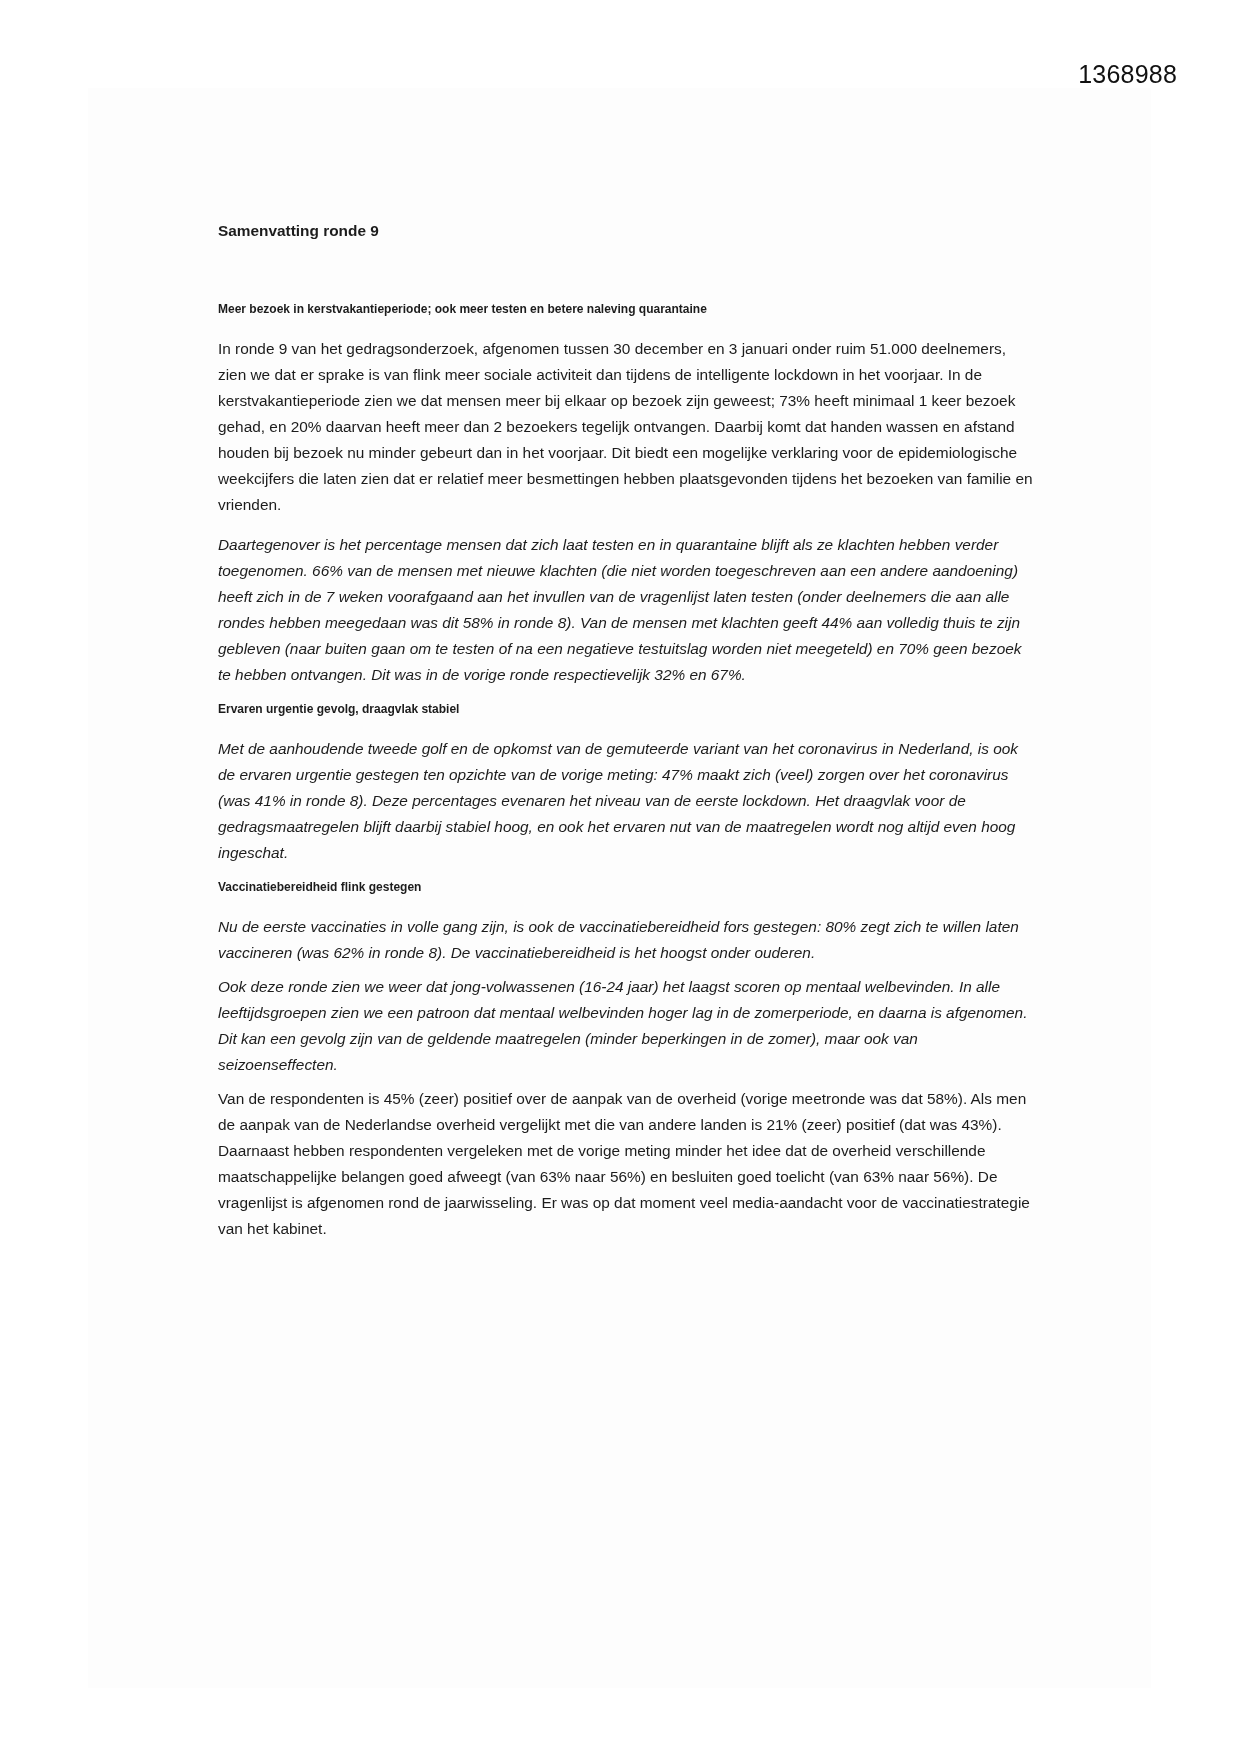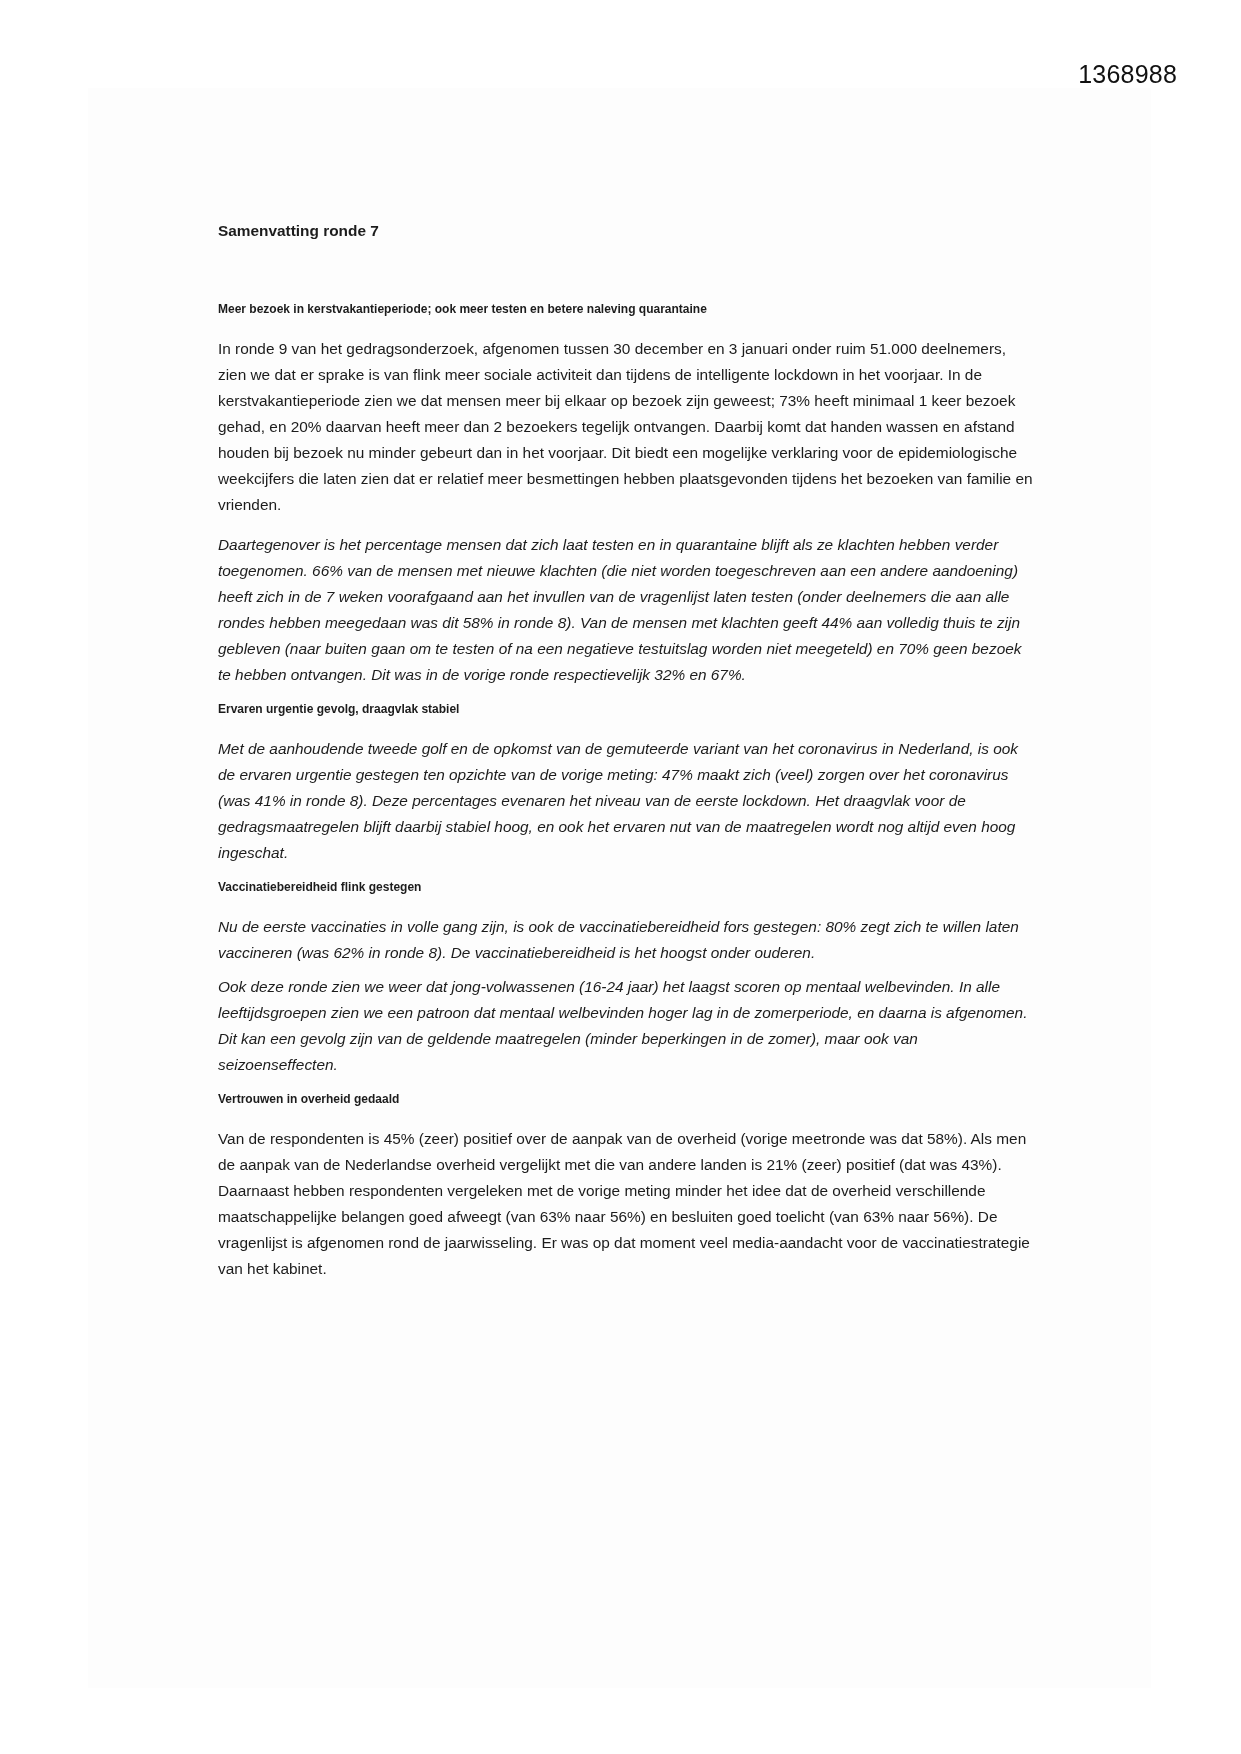--- a/index.html
+++ b/index.html
@@ -63,21 +63,21 @@
     .section + .section { margin-top: 0; }
   </style>
 </head>
 <body>
 
 <div class="scan-area"></div>
 
 <div class="doc-id">1368988</div>
 
 <div class="content">
-  <h1 class="doc-title">Samenvatting ronde 7</h1>
+  <h1 class="doc-title">Samenvatting ronde 9</h1>
 
   <div class="section">
     <h2 class="section-heading">Meer bezoek in kerstvakantieperiode; ook meer testen en betere naleving quarantaine</h2>
     <p class="para">In ronde 9 van het gedragsonderzoek, afgenomen tussen 30 december en 3 januari onder ruim 51.000 deelnemers, zien we dat er sprake is van flink meer sociale activiteit dan tijdens de intelligente lockdown in het voorjaar. In de kerstvakantieperiode zien we dat mensen meer bij elkaar op bezoek zijn geweest; 73% heeft minimaal 1 keer bezoek gehad, en 20% daarvan heeft meer dan 2 bezoekers tegelijk ontvangen. Daarbij komt dat handen wassen en afstand houden bij bezoek nu minder gebeurt dan in het voorjaar. Dit biedt een mogelijke verklaring voor de epidemiologische weekcijfers die laten zien dat er relatief meer besmettingen hebben plaatsgevonden tijdens het bezoeken van familie en vrienden.</p>
     <p class="para tight">Daartegenover is het percentage mensen dat zich laat testen en in quarantaine blijft als ze klachten hebben verder toegenomen. 66% van de mensen met nieuwe klachten (die niet worden toegeschreven aan een andere aandoening) heeft zich in de 7 weken voorafgaand aan het invullen van de vragenlijst laten testen (onder deelnemers die aan alle rondes hebben meegedaan was dit 58% in ronde 8). Van de mensen met klachten geeft 44% aan volledig thuis te zijn gebleven (naar buiten gaan om te testen of na een negatieve testuitslag worden niet meegeteld) en 70% geen bezoek te hebben ontvangen. Dit was in de vorige ronde respectievelijk 32% en 67%.</p>
   </div>
 
   <div class="section">
     <h2 class="section-heading">Ervaren urgentie gevolg, draagvlak stabiel</h2>
     <p class="para tight">Met de aanhoudende tweede golf en de opkomst van de gemuteerde variant van het coronavirus in Nederland, is ook de ervaren urgentie gestegen ten opzichte van de vorige meting: 47% maakt zich (veel) zorgen over het coronavirus (was 41% in ronde 8). Deze percentages evenaren het niveau van de eerste lockdown. Het draagvlak voor de gedragsmaatregelen blijft daarbij stabiel hoog, en ook het ervaren nut van de maatregelen wordt nog altijd even hoog ingeschat.</p>
@@ -86,16 +86,15 @@
   <div class="section">
     <h2 class="section-heading">Vaccinatiebereidheid flink gestegen</h2>
     <p class="para tight">Nu de eerste vaccinaties in volle gang zijn, is ook de vaccinatiebereidheid fors gestegen: 80% zegt zich te willen laten vaccineren (was 62% in ronde 8). De vaccinatiebereidheid is het hoogst onder ouderen.</p>
   </div>
 
   <div class="section">
     <p class="para tight">Ook deze ronde zien we weer dat jong-volwassenen (16-24 jaar) het laagst scoren op mentaal welbevinden. In alle leeftijdsgroepen zien we een patroon dat mentaal welbevinden hoger lag in de zomerperiode, en daarna is afgenomen. Dit kan een gevolg zijn van de geldende maatregelen (minder beperkingen in de zomer), maar ook van seizoenseffecten.</p>
   </div>
 
   <div class="section">
-    <h2 class="section-heading">Vertrouwen in overheid gedaald</h2>
     <p class="para">Van de respondenten is 45% (zeer) positief over de aanpak van de overheid (vorige meetronde was dat 58%). Als men de aanpak van de Nederlandse overheid vergelijkt met die van andere landen is 21% (zeer) positief (dat was 43%). Daarnaast hebben respondenten vergeleken met de vorige meting minder het idee dat de overheid verschillende maatschappelijke belangen goed afweegt (van 63% naar 56%) en besluiten goed toelicht (van 63% naar 56%). De vragenlijst is afgenomen rond de jaarwisseling. Er was op dat moment veel media-aandacht voor de vaccinatiestrategie van het kabinet.</p>
   </div>
 </div>
 
 </body></html>

